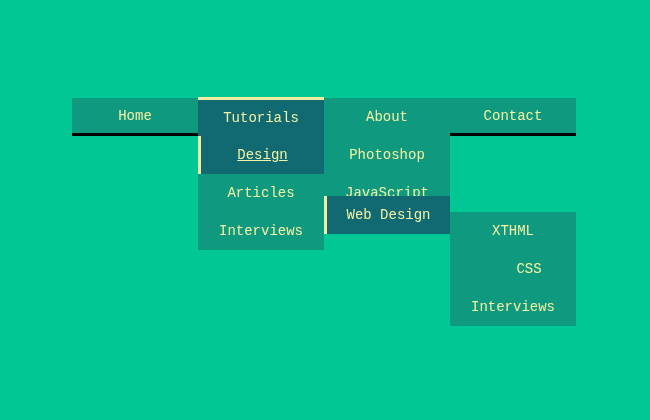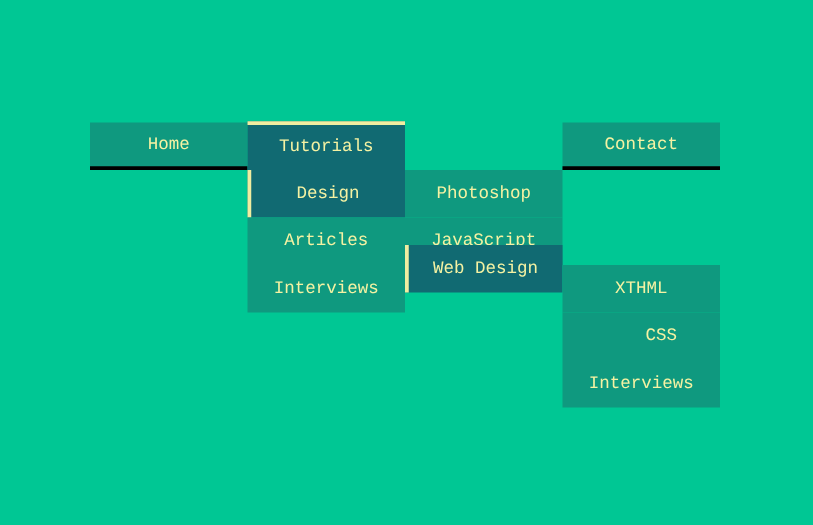--- a/index.html
+++ b/index.html
@@ -35,41 +35,42 @@
   .b-bottom{border-bottom:3px solid var(--line);}
   .b-top{border-top:3px solid var(--accent);}
   .b-left{border-left:3px solid var(--accent);}
 
   
   #it-home       {left:72px;  top:98px;}
   #it-tutorials  {left:198px; top:97px; height:39px;}
   #it-about      {left:324px; top:98px;}
   #it-contact    {left:450px; top:98px;text-align:center;}
   
-  #it-design     {left:198px; top:136px;}
+  #it-design     {left:198px; top:136px;text-decoration:underline;}
   #it-articles   {left:198px; top:174px;}
   #it-interviews {left:198px; top:212px;}
   
   #it-photoshop  {left:324px; top:136px;}
   #it-illustrator{left:324px; top:174px;}
   #it-webdesign  {left:324px; top:196px;}
   
   #it-xthml      {left:450px; top:212px;}
   #it-css        {left:450px; top:250px;padding-left:32px;}
   #it-javascript {left:450px; top:288px;}
 </style>
 </head>
 <body>
 
 <nav class="menu">
 
   <div class="item b-bottom" id="it-home">Home</div>
 
   <div class="item dark b-top" id="it-tutorials">Tutorials</div>
 
+  <div class="item" id="it-about">About</div>
 
   <div class="item b-bottom" id="it-contact">Contact</div>
 
   <div class="item dark b-left" id="it-design">Design</div>
 
   <div class="item" id="it-articles">Articles</div>
 
   <div class="item" id="it-interviews">Interviews</div>
 
   <div class="item" id="it-photoshop">Photoshop</div>

